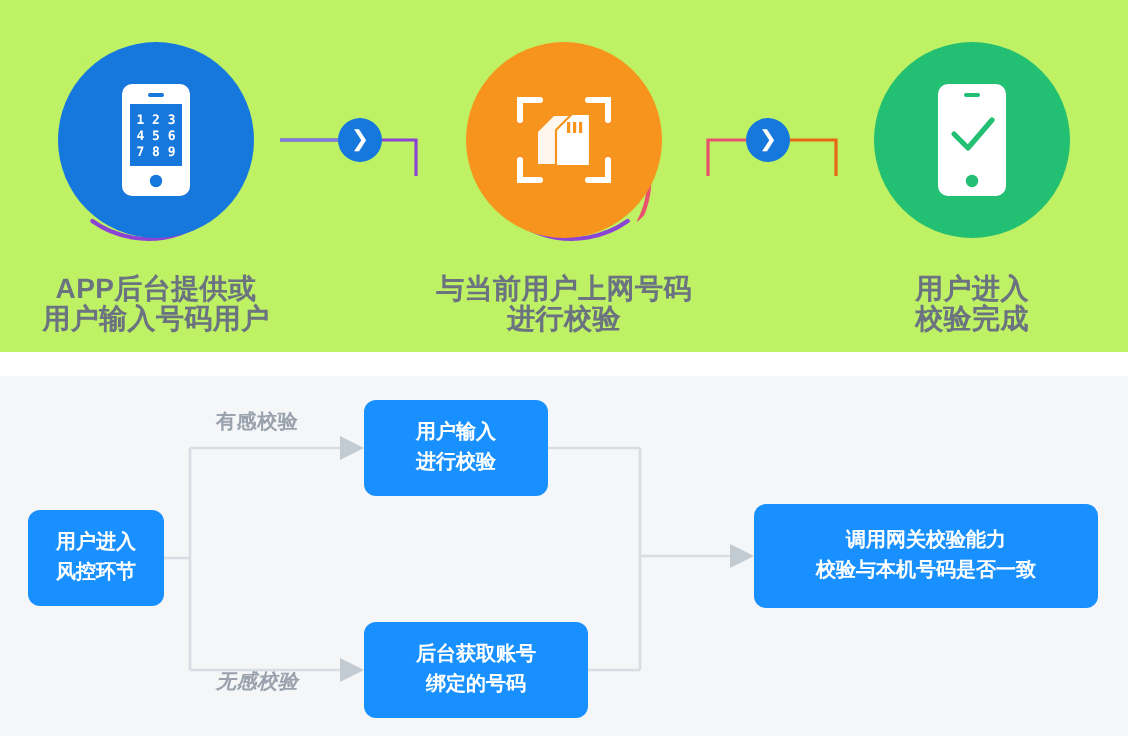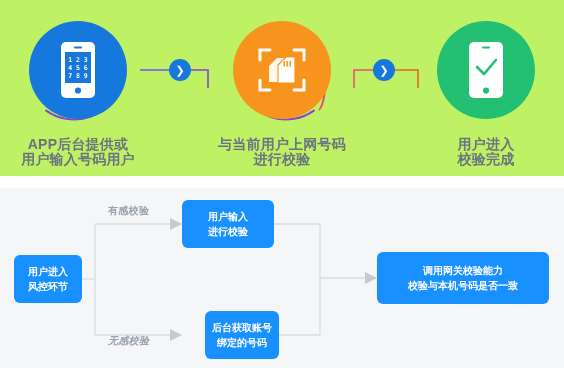--- a/index.html
+++ b/index.html
@@ -120,21 +120,21 @@
     align-items: center;
     justify-content: center;
     text-align: center;
     font-size: 10px;
     line-height: 15px;
     font-weight: bold;
     box-sizing: border-box;
   }
   #node-start   { left: 14px;  top: 255px; width: 68px;  height: 48px; }
   #node-upper   { left: 182px; top: 200px; width: 92px;  height: 48px; }
-  #node-lower   { left: 182px; top: 311px; width: 74px;  height: 48px; margin-left: 23px; }
+  #node-lower   { left: 182px; top: 311px; width: 112px;  height: 48px; }
   #node-gateway { left: 377px; top: 252px; width: 172px; height: 52px; }
 
   .edge-label {
     position: absolute;
     font-size: 10px;
     color: #9aa3ad;
     font-weight: bold;
     letter-spacing: 0.3px;
   }
   #label-upper { left: 108px; top: 204px; }

